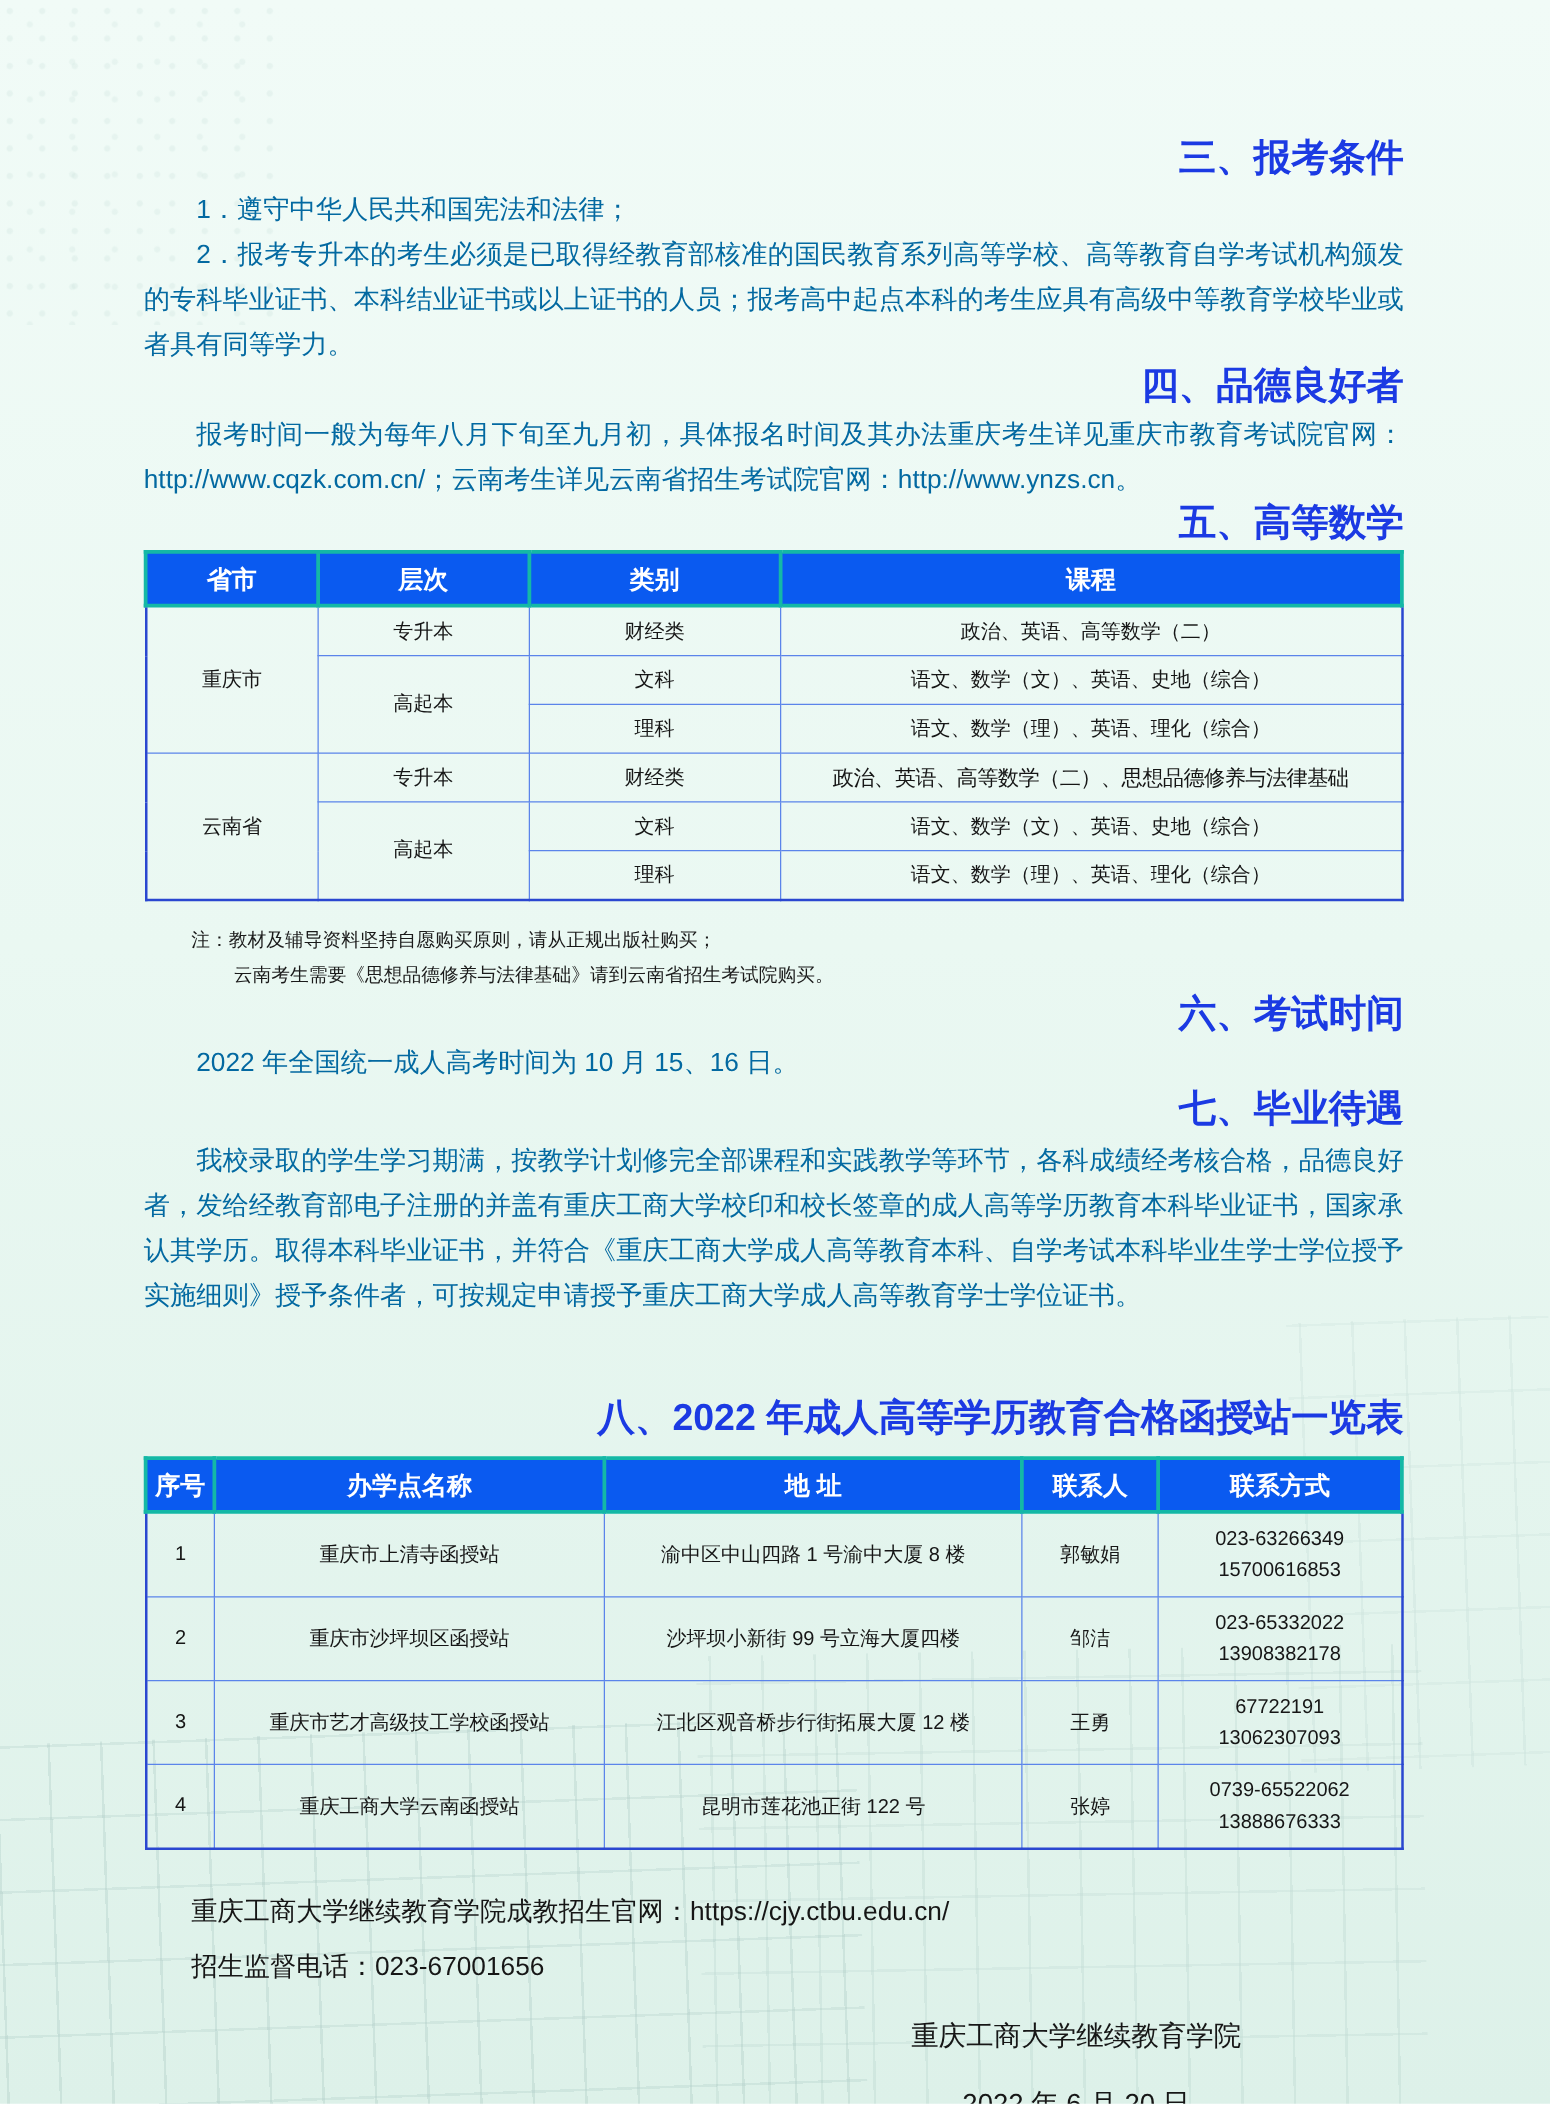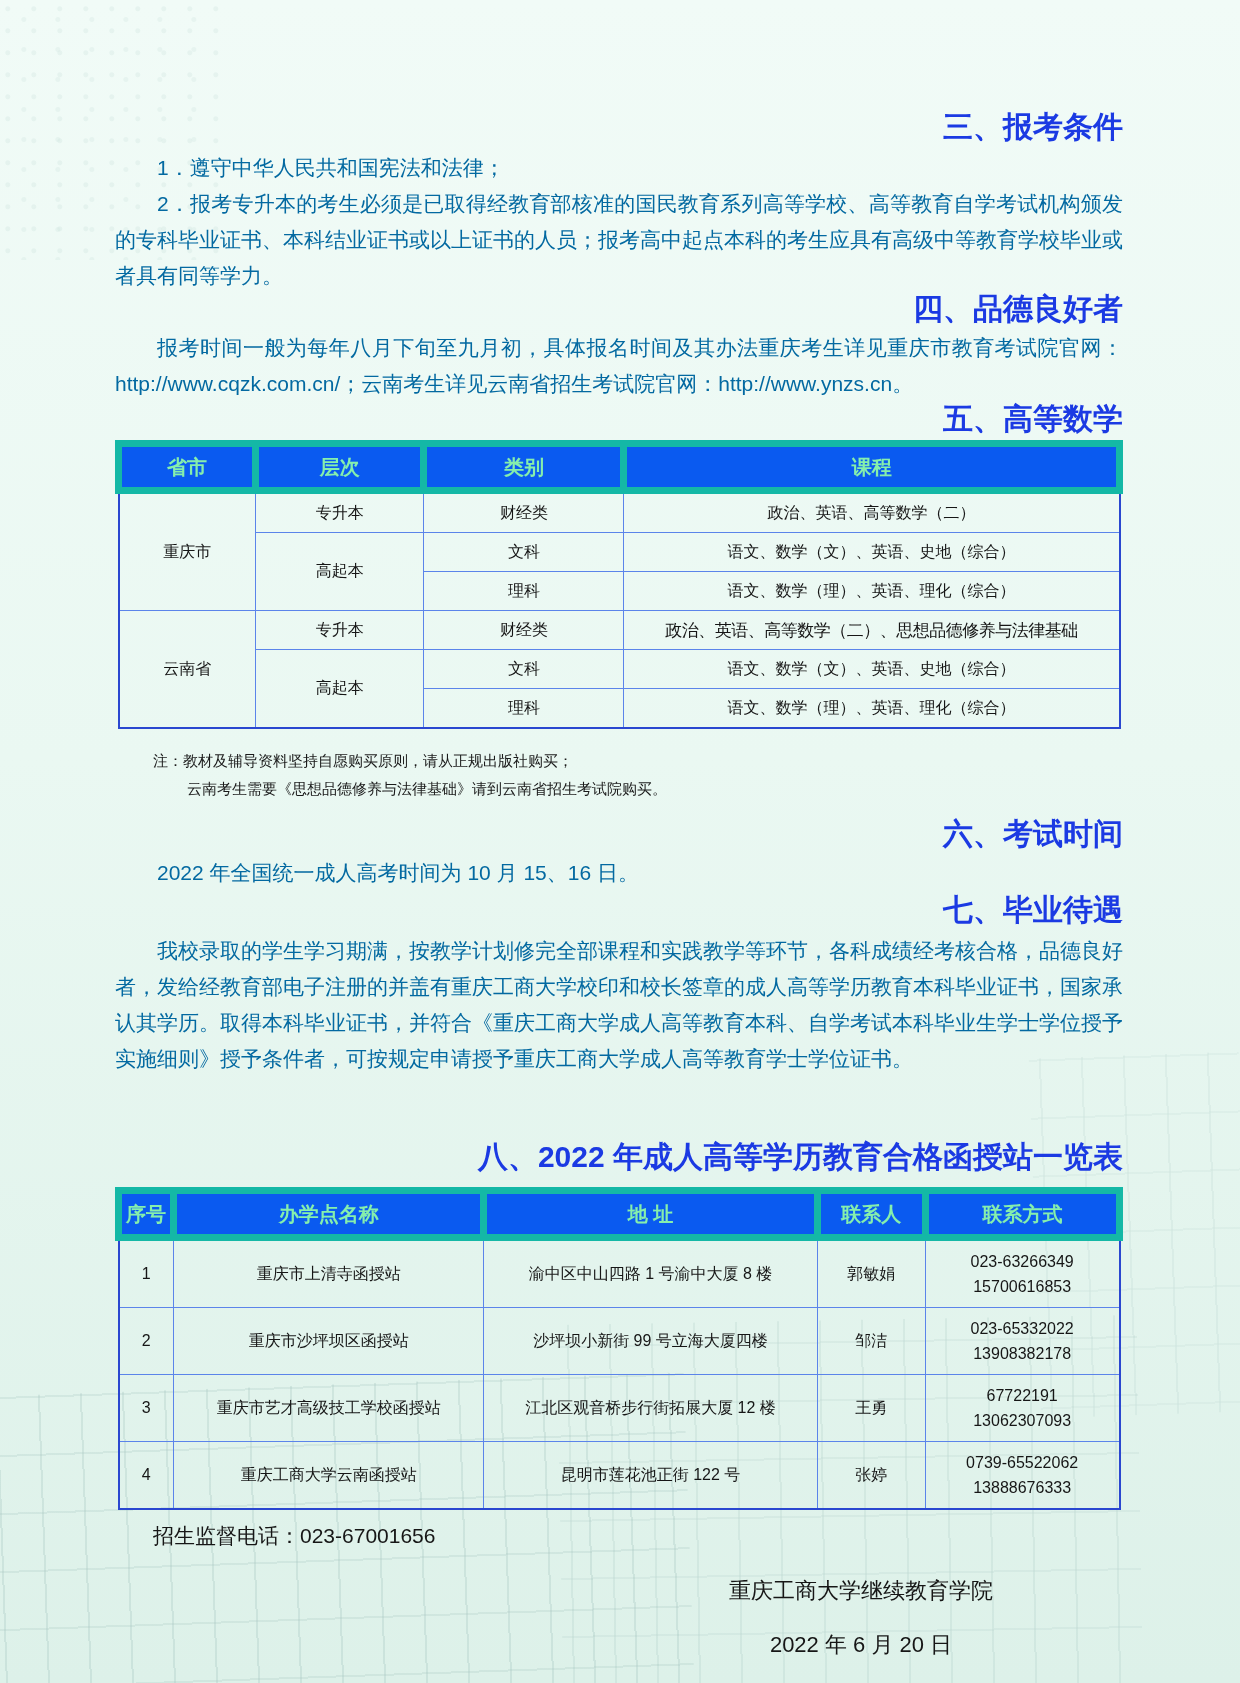--- a/index.html
+++ b/index.html
@@ -65,25 +65,25 @@
   .h-five  { margin-top: 2px; }
 
   table {
     width: 100%;
     border-collapse: collapse;
     table-layout: fixed;
     border: 2px solid #2a47d0;
   }
   th {
     background: #0a5af0;
-    color: #86efac;
+    color: #ffffff;
     font-weight: bold;
     font-size: 20px;
     height: 38px;
-    border: 7px solid #14b8a6;
+    border: 3px solid #14b8a6;
     text-align: center;
     vertical-align: middle;
   }
   td {
     border: 1px solid #5b84ea;
     text-align: center;
     vertical-align: middle;
     font-size: 16px;
     color: #161616;
     padding: 2px 4px;
@@ -94,21 +94,21 @@
   #exam-table td.tight { font-size: 17px; letter-spacing: -0.5px; }
   #exam-table col.c1 { width: 13.7%; }
   #exam-table col.c2 { width: 16.8%; }
   #exam-table col.c3 { width: 20.0%; }
   #exam-table col.c4 { width: 49.5%; }
 
   .notes { margin-top: 18px; font-size: 15px; line-height: 28px; color: #1a1a1a; }
   .note-1 { padding-left: 38px; }
   .note-2 { padding-left: 72px; }
 
-  .h-six   { margin-top: 16px; }
+  .h-six   { margin-top: 2px; }
   .p-six   { margin-top: 6px; }
   .h-seven { margin-top: 4px; }
   .p-seven { margin-top: 8px; }
   .h-eight { margin-top: 65px; }
 
   #stations-table { margin-top: 15px; }
   #stations-table td { height: 62px; }
   #stations-table col.c1 { width: 5.5%; }
   #stations-table col.c2 { width: 31.0%; }
   #stations-table col.c3 { width: 33.3%; }
@@ -256,20 +256,21 @@
         <td>4</td>
         <td>重庆工商大学云南函授站</td>
         <td>昆明市莲花池正街 122 号</td>
         <td>张婷</td>
         <td class="phones">0739-65522062
 13888676333</td>
       </tr>
     </tbody>
   </table>
 
+  <div class="web-line">重庆工商大学继续教育学院成教招生官网：https://cjy.ctbu.edu.cn/</div>
   <div class="phone-line">招生监督电话：023-67001656</div>
 
   <div class="sig-block">
     <div class="signature">重庆工商大学继续教育学院</div>
     <div class="sign-date">2022 年 6 月 20 日</div>
   </div>
 
 </div>
 
 </body></html>

